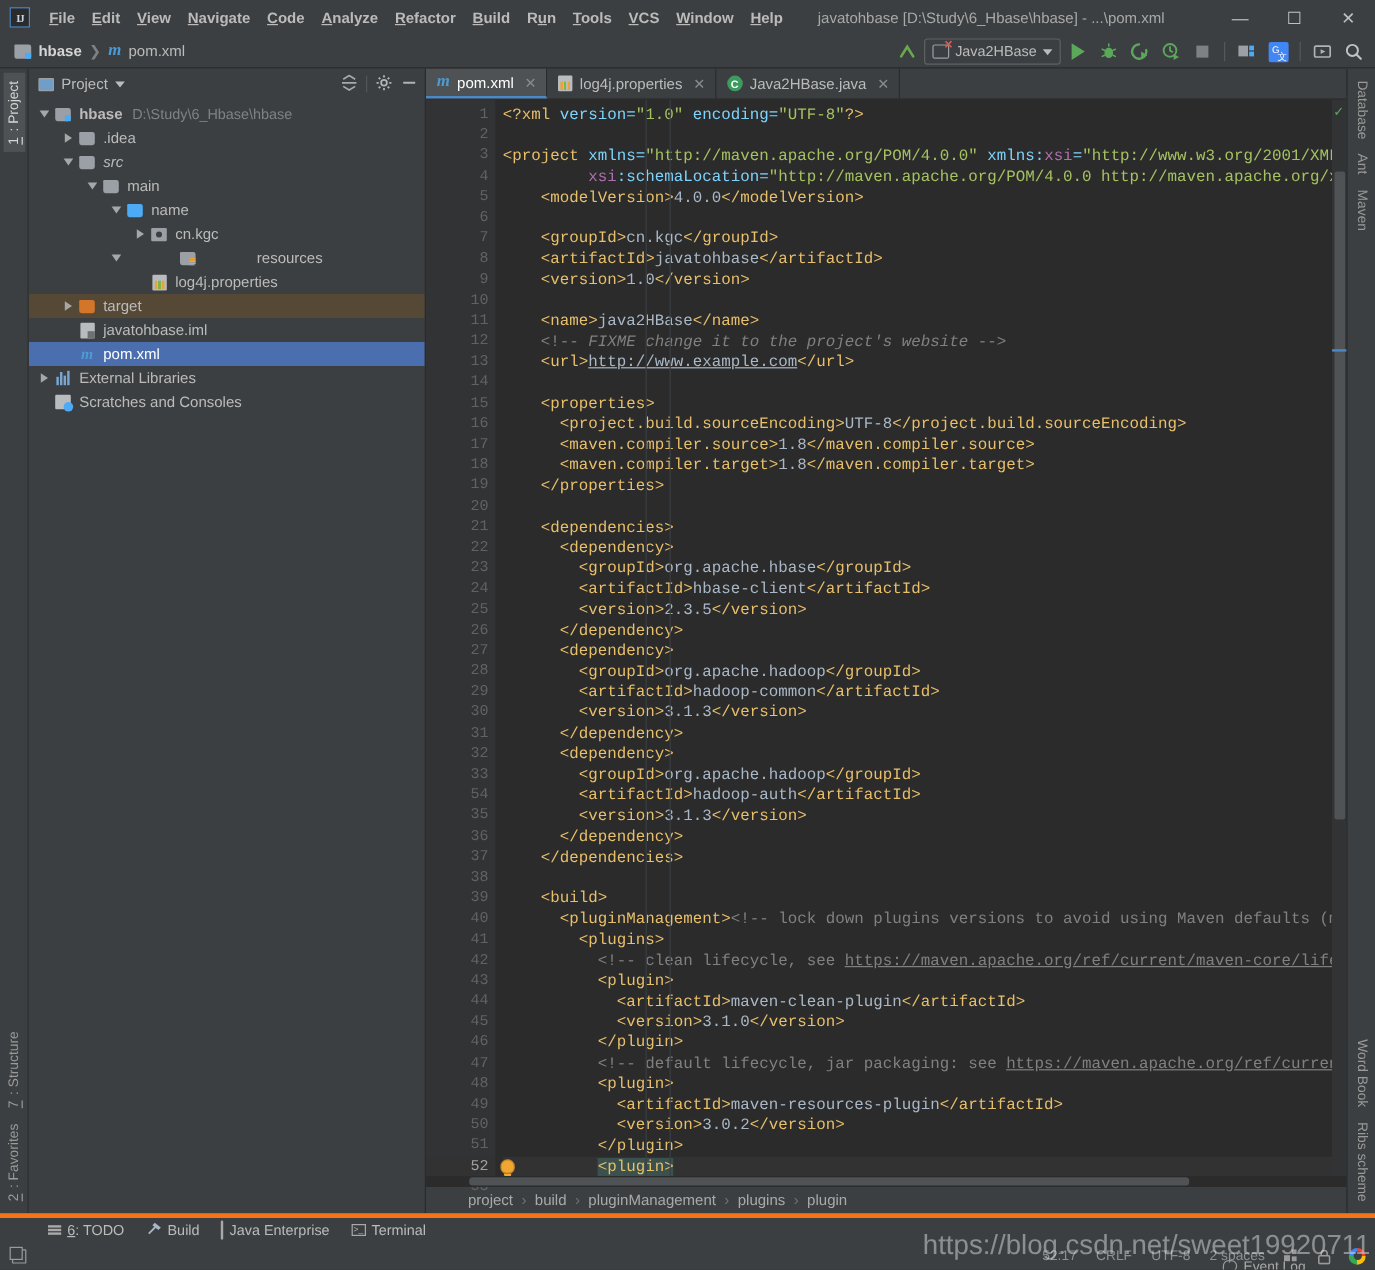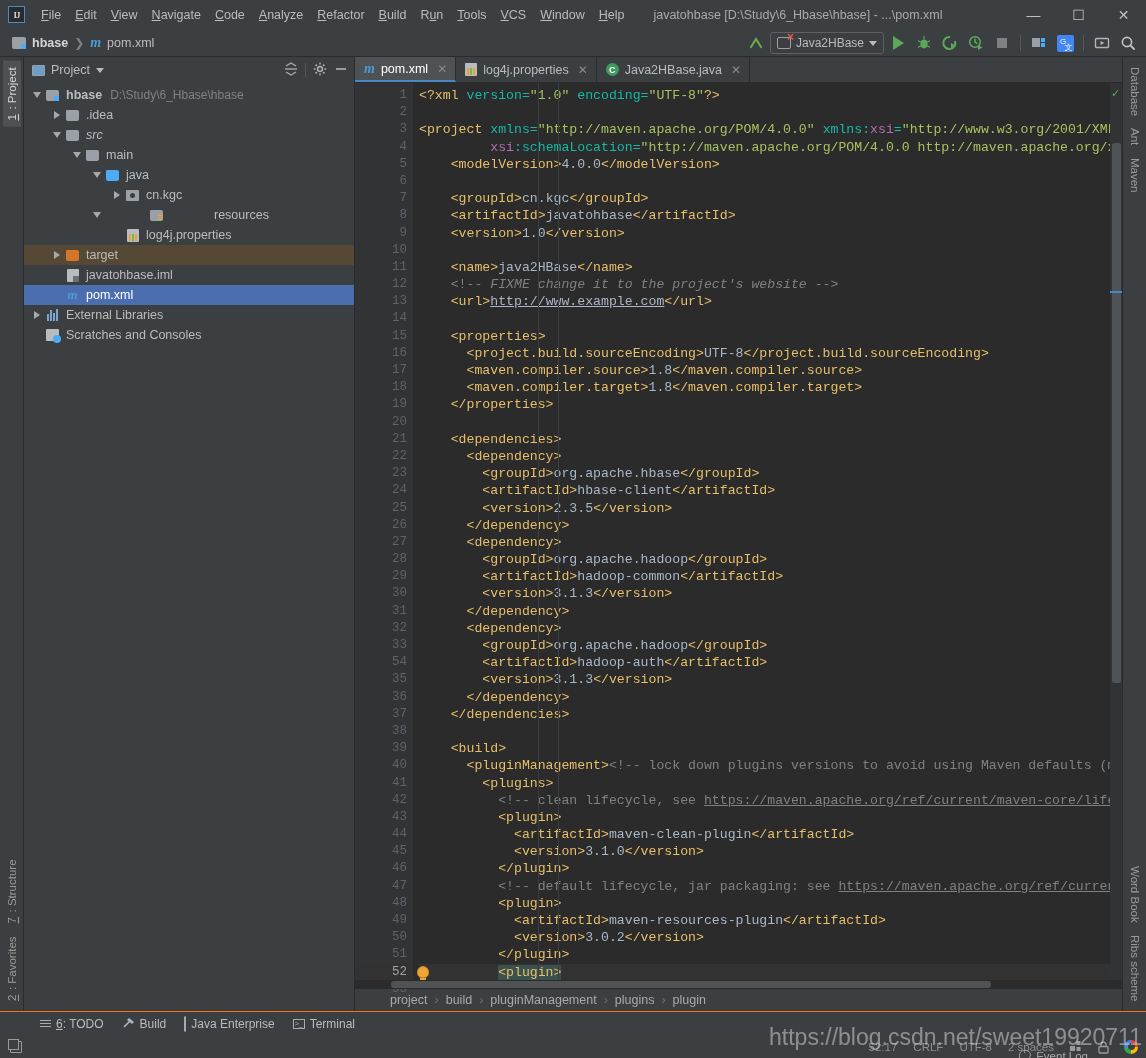--- a/index.html
+++ b/index.html
@@ -155,21 +155,21 @@
     background: #f0a732; border-radius: 0 0 2px 2px; }
 
   .code {
     flex: 1; position: relative; overflow: hidden; background: #2b2b2b;
     font-family: "Liberation Mono", monospace; font-size: 13.2px;
     padding: 4px 0 0 6px; min-width: 0;
   }
   .ln { height: 17.2px; line-height: 17.2px; white-space: pre; }
   .ln.cur { background: #323232; }
   .tagc  { color: #e8bf6a; }
-  .attrn { color: #14b8a6; }
+  .attrn { color: #7dd3fc; }
   .attrv { color: #a5c261; }
   .txtc  { color: #a9b7c6; }
   .cmt   { color: #808080; font-style: italic; }
   .cmt2  { color: #808080; }
   .ns    { color: #b06fb0; }
   .lnk   { color: #a9b7c6; text-decoration: underline; }
   .lnk2  { color: #808080; text-decoration: underline; }
   .hl-tag { background: #3b514d; }
 
   .guide { position: absolute; top: 0; bottom: 0; width: 1px; background: #3b3f41; }
@@ -186,21 +186,21 @@
 
   
   .xbread {
     height: 22px; background: #3c3f41; display: flex; align-items: center;
     font-size: 12.5px; color: #a9a9a9; padding-left: 35px; gap: 0; flex: none;
   }
   .xbread .sep { margin: 0 7px; color: #6f7275; }
 
   
   .botbar {
-    height: 24px; background: #3c3f41; border-top: 1px solid #f97316;
+    height: 24px; background: #3c3f41; border-top: 4px solid #f97316;
     display: flex; align-items: center; padding-left: 40px; gap: 18px; flex: none;
   }
   .bb { display: flex; align-items: center; gap: 5px; color: #bbbbbb; font-size: 12px; white-space: nowrap; }
   .bb .u { text-decoration: underline; }
   .ic-todo { display: flex; flex-direction: column; gap: 1.5px; }
   .ic-todo i { display: block; width: 11px; height: 1.5px; background: #a9a9a9; }
   .ic-box { width: 11px; height: 11px; border: 1.5px solid #a9a9a9; border-radius: 1px; }
   .ic-term { width: 12px; height: 10px; border: 1.5px solid #a9a9a9; color: #a9a9a9; font-size: 7px;
     display: flex; align-items: center; justify-content: center; }
 
@@ -230,21 +230,21 @@
   .lock-ic { width: 10px; height: 12px; }
   .stack-ic { width: 12px; height: 11px; position: relative; }
 </style>
 </head>
 <body>
 
 <div class="app">
 
   <div class="menubar">
     <div class="ij-logo">IJ</div>
-    <div id="menu-items" style="display:flex;align-items:flex-end;">
+    <div id="menu-items" style="display:flex;align-items:flex-end;font-weight:bold;">
         <div class="menu-item"><span class="u">F</span>ile</div>
         <div class="menu-item"><span class="u">E</span>dit</div>
         <div class="menu-item"><span class="u">V</span>iew</div>
         <div class="menu-item"><span class="u">N</span>avigate</div>
         <div class="menu-item"><span class="u">C</span>ode</div>
         <div class="menu-item"><span class="u">A</span>nalyze</div>
         <div class="menu-item"><span class="u">R</span>efactor</div>
         <div class="menu-item"><span class="u">B</span>uild</div>
         <div class="menu-item">R<span class="u">u</span>n</div>
         <div class="menu-item"><span class="u">T</span>ools</div>
@@ -424,21 +424,21 @@
             </span>
             <span class="tlabel">main</span>
           </div>
           <div class="trow" style="padding-left: 66px;">
             <span class="tw-arrow">
               <span class="ar-d"></span>
             </span>
             <span class="tw-ic">
               <span class="fold src"></span>
             </span>
-            <span class="tlabel">java</span>
+            <span class="tlabel">name</span>
           </div>
           <div class="trow" style="padding-left: 86px;">
             <span class="tw-arrow">
               <span class="ar-r"></span>
             </span>
             <span class="tw-ic">
               <span class="pkg"></span>
             </span>
             <span class="tlabel">cn.kgc</span>
           </div>

